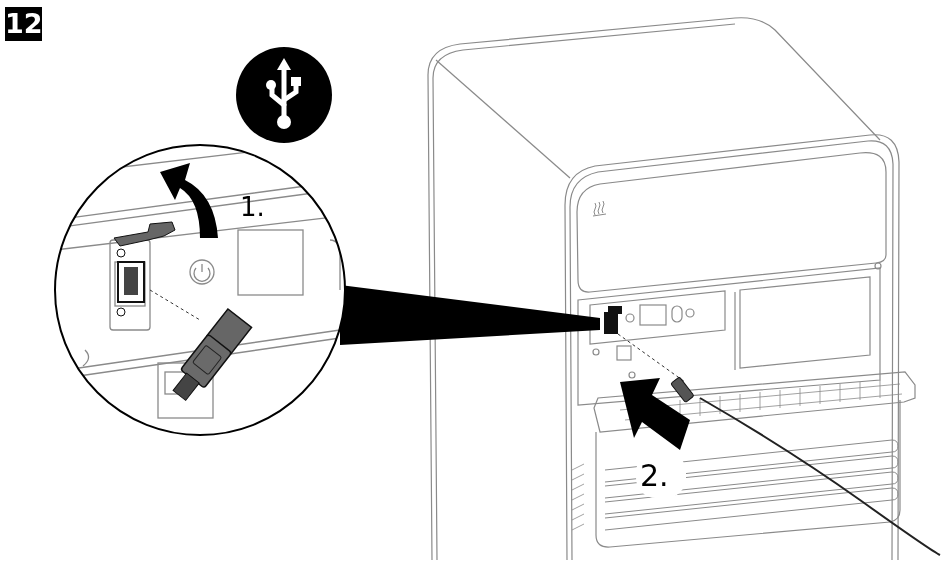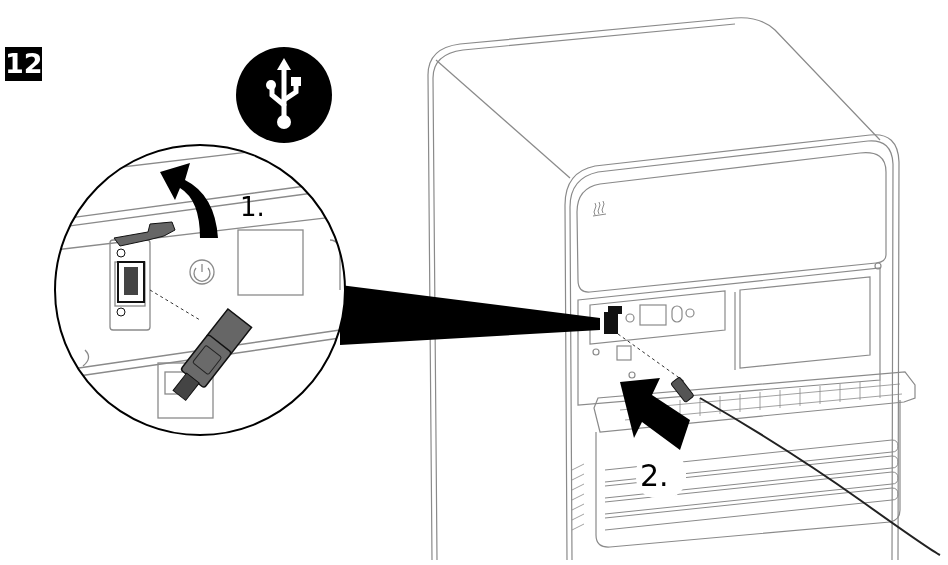--- a/index.html
+++ b/index.html
@@ -2,21 +2,21 @@
 <html><head>
 <meta charset="utf-8">
 <style>
   html, body { margin: 0; padding: 0; background: #ffffff; }
   body { width: 948px; height: 565px; position: relative; overflow: hidden;
          font-family: "Liberation Sans", sans-serif; }
   #stage { position: absolute; left: 0; top: 0; width: 948px; height: 565px; }
   .step-badge { position: absolute; left: 5px; top: 7px; width: 37px; height: 34px;
                 background: #000; color: #fff; font-weight: bold; font-size: 27px;
                 line-height: 34px; text-align: center; letter-spacing: 0px;
-                font-family: "DejaVu Sans", sans-serif; margin-top: 40px; }
+                font-family: "DejaVu Sans", sans-serif; }
   .lbl { position: absolute; font-family: "DejaVu Sans", sans-serif; color: #000; }
   .lbl1 { left: 240px; top: 192px; font-size: 26px; }
   .lbl2 { left: 640px; top: 458px; font-size: 30px; }
   .lbl2bg { position:absolute; left: 636px; top: 452px; width: 50px; height: 46px; background:#fff; border-radius: 20px; }
 </style>
 </head>
 <body>
 
 <div id="stage">
 <svg width="948" height="565" viewBox="0 0 948 565" xmlns="http://www.w3.org/2000/svg">

